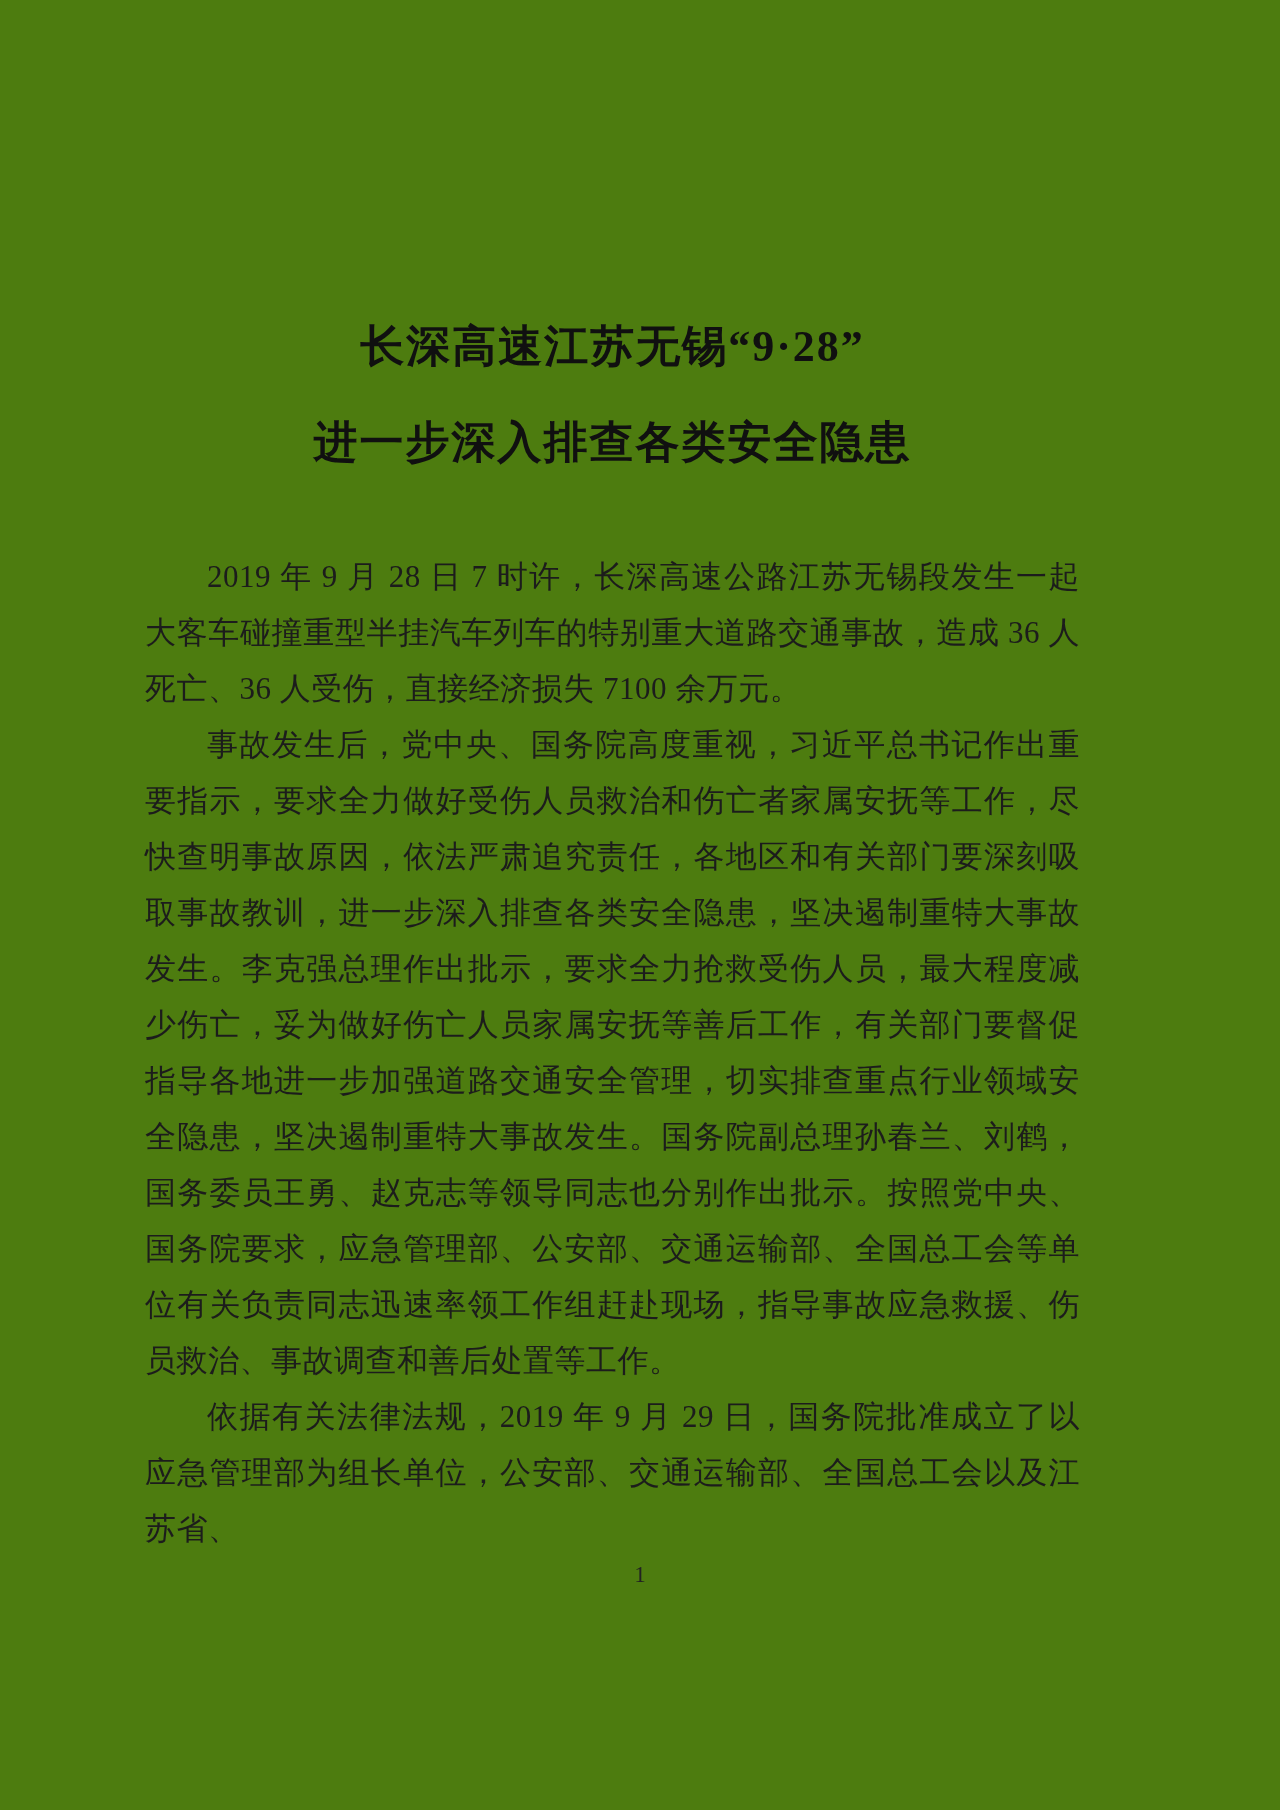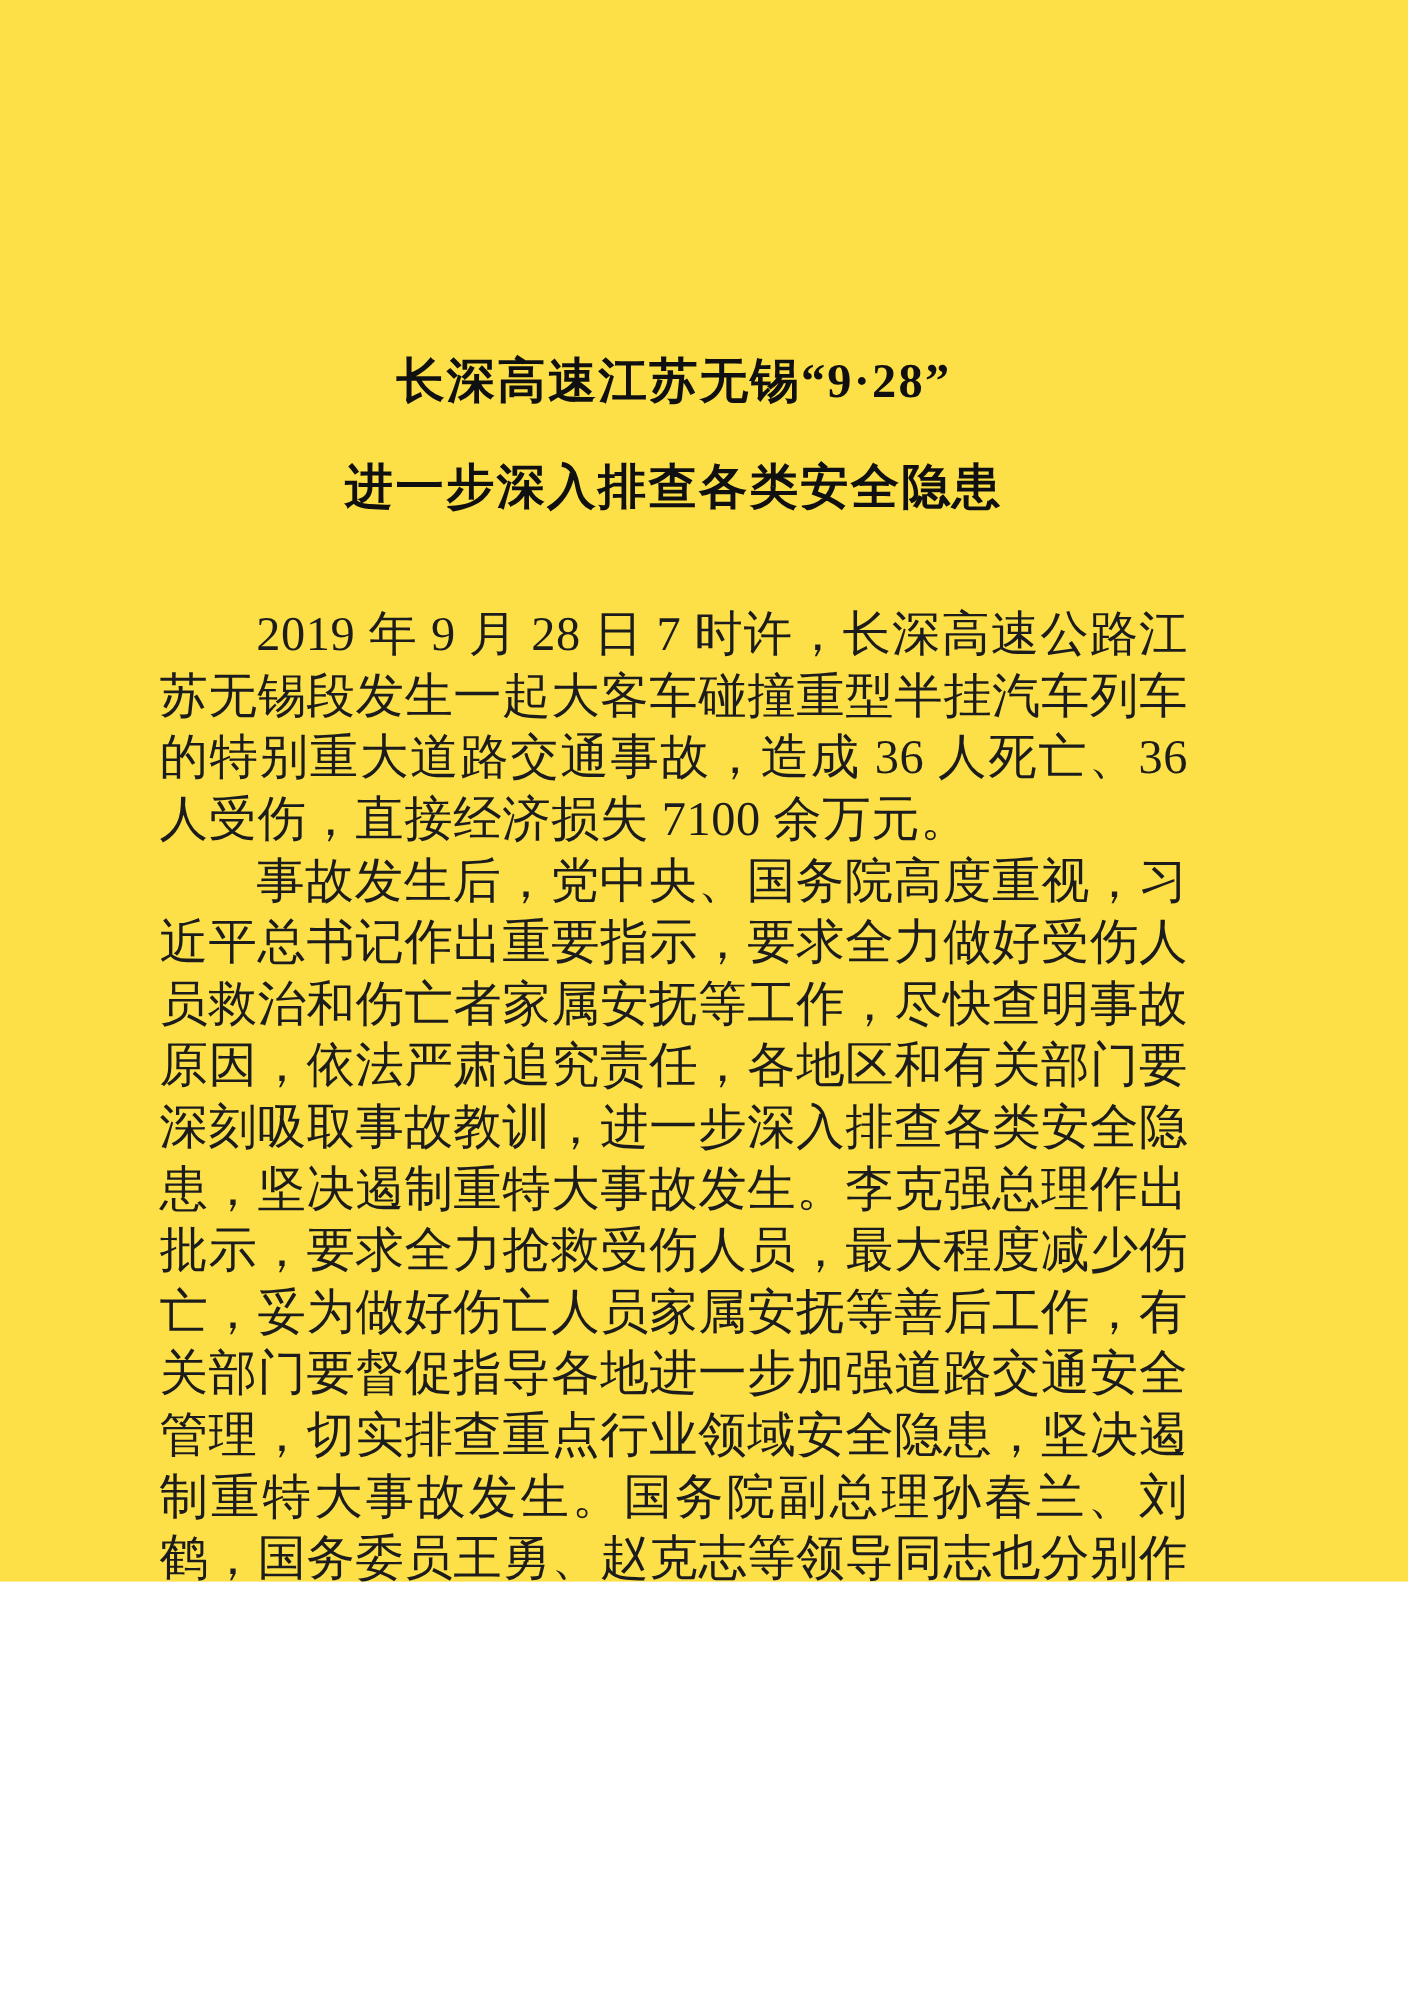--- a/index.html
+++ b/index.html
@@ -3,22 +3,22 @@
 <meta charset="utf-8">
 <style>
   html, body {
     margin: 0;
     padding: 0;
     background: #ffffff;
   }
   .page {
     position: relative;
     width: 1280px;
-    height: 1438px;
-    background: #fde047;
+    height: 1810px;
+    background: #4d7c0f;
     overflow: hidden;
     font-family: "Liberation Serif", "DejaVu Serif", serif;
     color: #161616;
   }
   .content {
     position: absolute;
     left: 145px;
     top: 270px;
     width: 935px;
   }
@@ -32,21 +32,21 @@
   }
   .report-title .title-line {
     display: block;
     white-space: nowrap;
   }
   .body-text {
     margin-top: 58px;
   }
   .body-text p {
     margin: 0;
-    font-size: 44px;
+    font-size: 31px;
     line-height: 56px;
     text-indent: 2em;
     text-align: justify;
     text-justify: inter-character;
     letter-spacing: 0.5px;
     color: #1c1c1c;
   }
   .page-number {
     position: absolute;
     top: 1562px;
@@ -62,16 +62,17 @@
 
 <div class="page">
   <div class="content">
     <h1 class="report-title">
       <span class="title-line">长深高速江苏无锡“9·28”</span>
       <span class="title-line">进一步深入排查各类安全隐患</span>
     </h1>
     <div class="body-text">
       <p>2019 年 9 月 28 日 7 时许，长深高速公路江苏无锡段发生一起大客车碰撞重型半挂汽车列车的特别重大道路交通事故，造成 36 人死亡、36 人受伤，直接经济损失 7100 余万元。</p>
       <p>事故发生后，党中央、国务院高度重视，习近平总书记作出重要指示，要求全力做好受伤人员救治和伤亡者家属安抚等工作，尽快查明事故原因，依法严肃追究责任，各地区和有关部门要深刻吸取事故教训，进一步深入排查各类安全隐患，坚决遏制重特大事故发生。李克强总理作出批示，要求全力抢救受伤人员，最大程度减少伤亡，妥为做好伤亡人员家属安抚等善后工作，有关部门要督促指导各地进一步加强道路交通安全管理，切实排查重点行业领域安全隐患，坚决遏制重特大事故发生。国务院副总理孙春兰、刘鹤，国务委员王勇、赵克志等领导同志也分别作出批示。按照党中央、国务院要求，应急管理部、公安部、交通运输部、全国总工会等单位有关负责同志迅速率领工作组赶赴现场，指导事故应急救援、伤员救治、事故调查和善后处置等工作。</p>
+      <p>依据有关法律法规，2019 年 9 月 29 日，国务院批准成立了以应急管理部为组长单位，公安部、交通运输部、全国总工会以及江苏省、</p>
     </div>
   </div>
   <div class="page-number">1</div>
 </div>
 
 </body></html>

